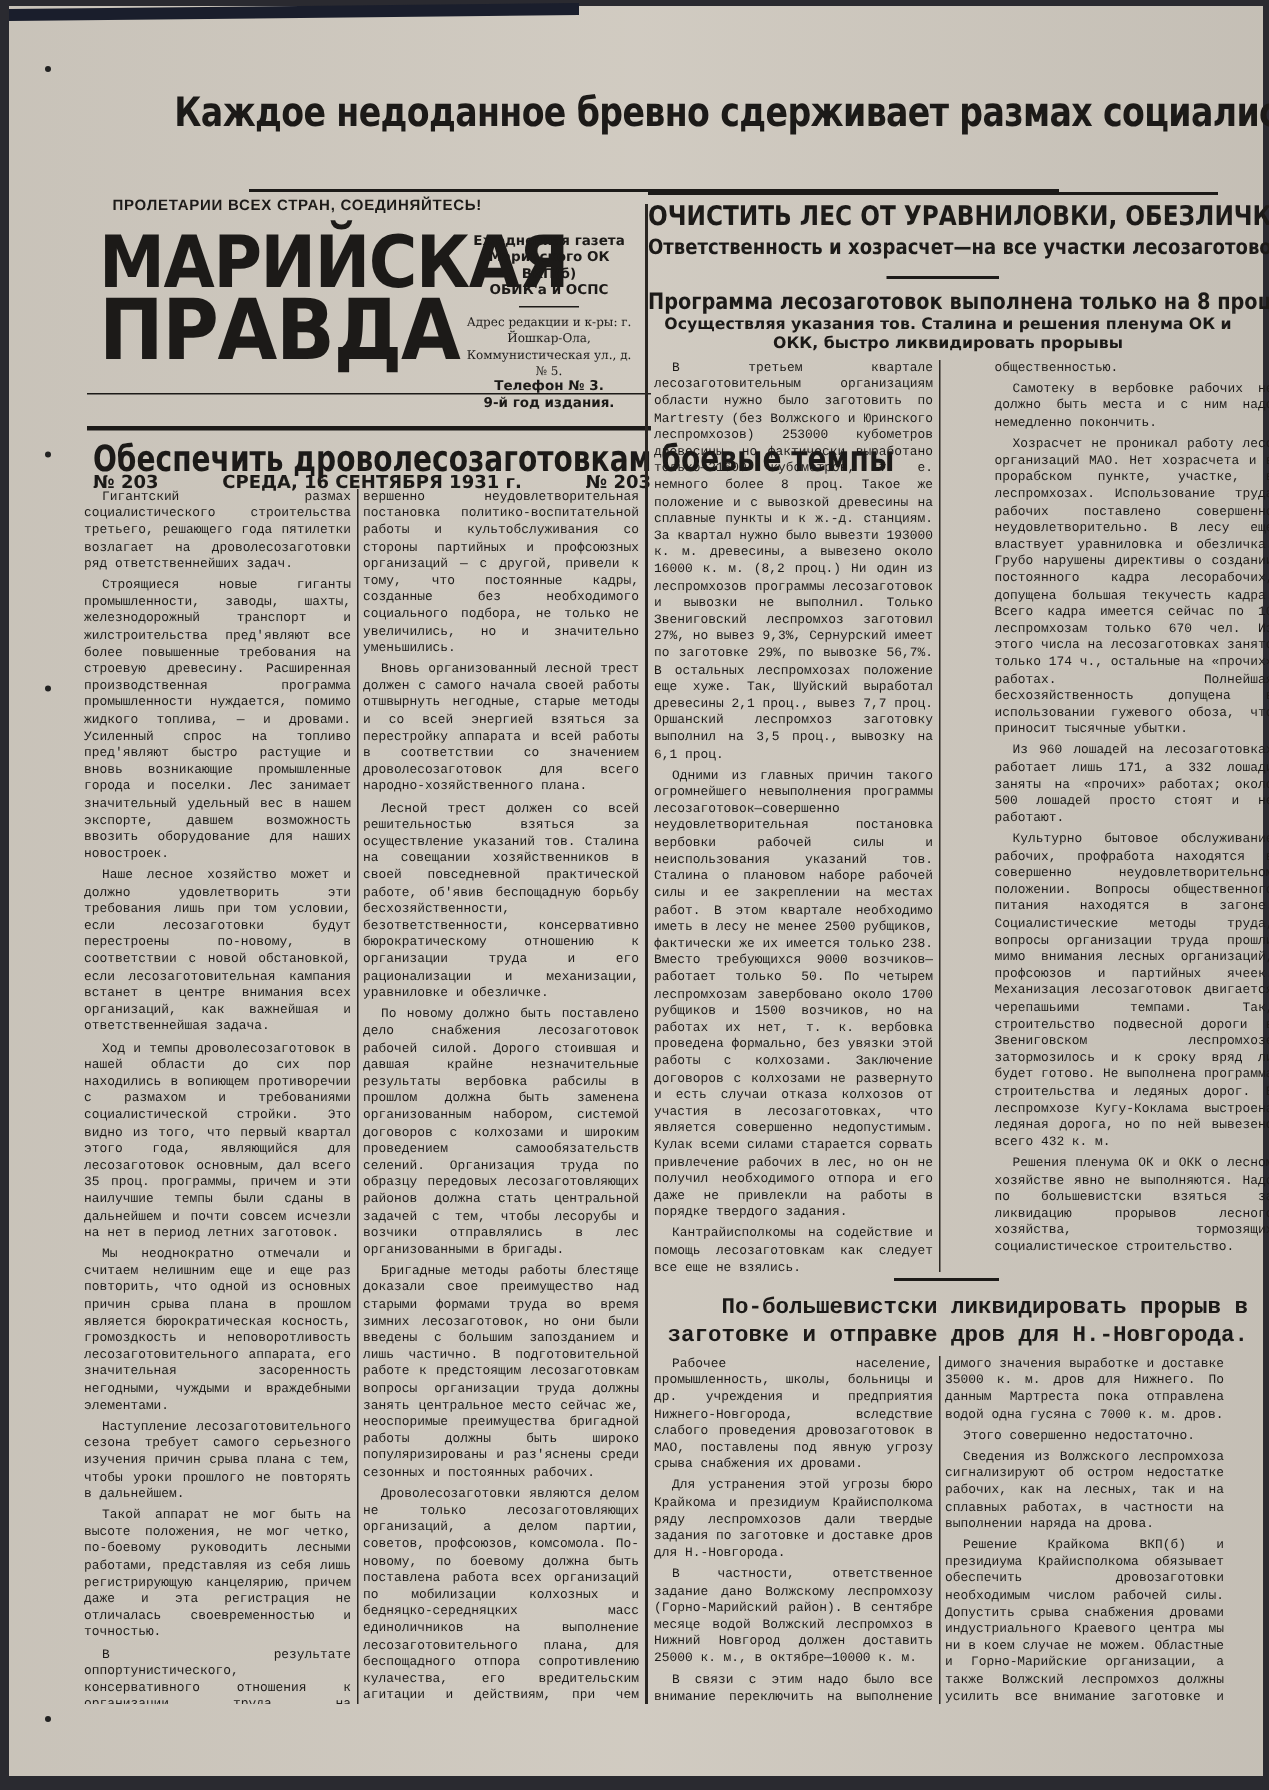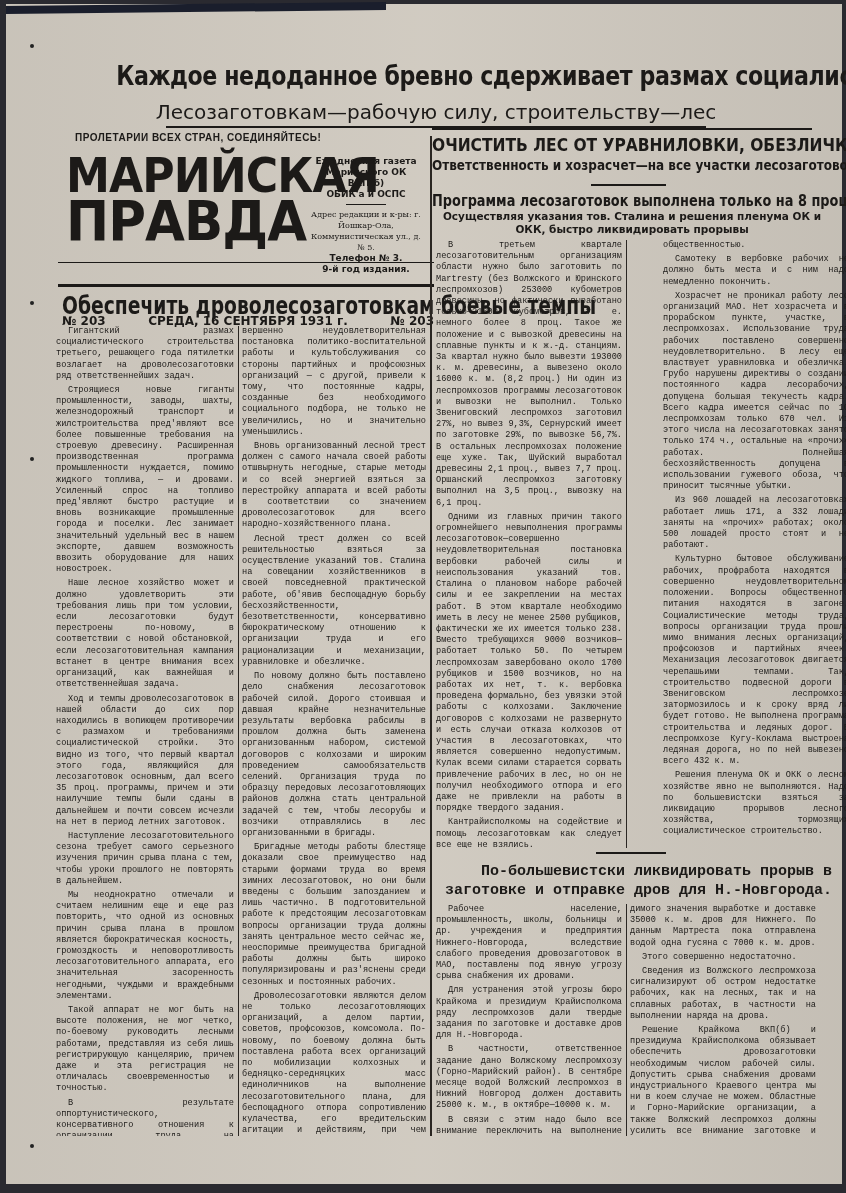--- a/index.html
+++ b/index.html
@@ -83,21 +83,20 @@
 
 <div class="page">
   <div class="topbar"></div>
 
   <div class="speck" style="left:24px;top:40px;"></div>
   <div class="speck" style="left:24px;top:297px;"></div>
   <div class="speck" style="left:24px;top:453px;"></div>
   <div class="speck" style="left:24px;top:1140px;"></div>
 
   <div class="abs banner-main">Каждое недоданное бревно сдерживает размах социалистической стройки</div>
-  <div class="abs banner-sub">Лесозаготовкам—рабочую силу, строительству—лес</div>
   <div class="rule" style="left:160px;top:122px;width:540px;height:2px;"></div>
 
   <div class="abs motto">ПРОЛЕТАРИИ ВСЕХ СТРАН, СОЕДИНЯЙТЕСЬ!</div>
   <div class="abs mast-title">
     <div>МАРИЙСКАЯ</div>
     <div style="font-size:56px;">ПРАВДА</div>
   </div>
   <div class="abs mast-info">
     <div class="b">Ежедневная газета</div>
     <div class="b">Марийского ОК ВКП(б)</div>
@@ -115,22 +114,22 @@
   </div>
   <div class="rule" style="left:52px;top:280px;width:376px;height:3px;"></div>
 
   <div class="abs lead-head">Обеспечить дроволесозаготовкам боевые темпы</div>
 
   <div class="col" style="left:50px;top:322px;width:178px;height:810px;">
     <p>Гигантский размах социалистического строительства третьего, решающего года пятилетки возлагает на дроволесозаготовки ряд ответственнейших задач.</p>
     <p>Строящиеся новые гиганты промышленности, заводы, шахты, железнодорожный транспорт и жилстроительства пред'являют все более повышенные требования на строевую древесину. Расширенная производственная программа промышленности нуждается, помимо жидкого топлива, — и дровами. Усиленный спрос на топливо пред'являют быстро растущие и вновь возникающие промышленные города и поселки. Лес занимает значительный удельный вес в нашем экспорте, давшем возможность ввозить оборудование для наших новостроек.</p>
     <p>Наше лесное хозяйство может и должно удовлетворить эти требования лишь при том условии, если лесозаготовки будут перестроены по-новому, в соответствии с новой обстановкой, если лесозаготовительная кампания встанет в центре внимания всех организаций, как важнейшая и ответственнейшая задача.</p>
     <p>Ход и темпы дроволесозаготовок в нашей области до сих пор находились в вопиющем противоречии с размахом и требованиями социалистической стройки. Это видно из того, что первый квартал этого года, являющийся для лесозаготовок основным, дал всего 35 проц. программы, причем и эти наилучшие темпы были сданы в дальнейшем и почти совсем исчезли на нет в период летних заготовок.</p>
+    <p>Мы неоднократно отмечали и считаем нелишним еще и еще раз повторить, что одной из основных причин срыва плана в прошлом является бюрократическая косность, громоздкость и неповоротливость лесозаготовительного аппарата, его значительная засоренность негодными, чуждыми и враждебными элементами.</p>
     <p>Наступление лесозаготовительного сезона требует самого серьезного изучения причин срыва плана с тем, чтобы уроки прошлого не повторять в дальнейшем.</p>
-    <p>Мы неоднократно отмечали и считаем нелишним еще и еще раз повторить, что одной из основных причин срыва плана в прошлом является бюрократическая косность, громоздкость и неповоротливость лесозаготовительного аппарата, его значительная засоренность негодными, чуждыми и враждебными элементами.</p>
     <p>Такой аппарат не мог быть на высоте положения, не мог четко, по-боевому руководить лесными работами, представляя из себя лишь регистрирующую канцелярию, причем даже и эта регистрация не отличалась своевременностью и точностью.</p>
     <p>В результате оппортунистического, консервативного отношения к организации труда на лесозаготовках и к их механизации, производительность заготовок и вывозки стояла на крайне низком уровне.</p>
 
   </div>
   <div class="vline" style="left:232px;top:322px;height:810px;"></div>
   <div class="col" style="left:236px;top:322px;width:184px;height:810px;">
     <p style="text-indent:0">вершенно неудовлетворительная постановка политико-воспитательной работы и культобслуживания со стороны партийных и профсоюзных организаций — с другой, привели к тому, что постоянные кадры, созданные без необходимого социального подбора, не только не увеличились, но и значительно уменьшились.</p>
     <p>Вновь организованный лесной трест должен с самого начала своей работы отшвырнуть негодные, старые методы и со всей энергией взяться за перестройку аппарата и всей работы в соответствии со значением дроволесозаготовок для всего народно-хозяйственного плана.</p>
     <p>Лесной трест должен со всей решительностью взяться за осуществление указаний тов. Сталина на совещании хозяйственников в своей повседневной практической работе, об'явив беспощадную борьбу бесхозяйственности, безответственности, консервативно бюрократическому отношению к организации труда и его рационализации и механизации, уравниловке и обезличке.</p>
     <p>По новому должно быть поставлено дело снабжения лесозаготовок рабочей силой. Дорого стоившая и давшая крайне незначительные результаты вербовка рабсилы в прошлом должна быть заменена организованным набором, системой договоров с колхозами и широким проведением самообязательств селений. Организация труда по образцу передовых лесозаготовляющих районов должна стать центральной задачей с тем, чтобы лесорубы и возчики отправлялись в лес организованными в бригады.</p>

